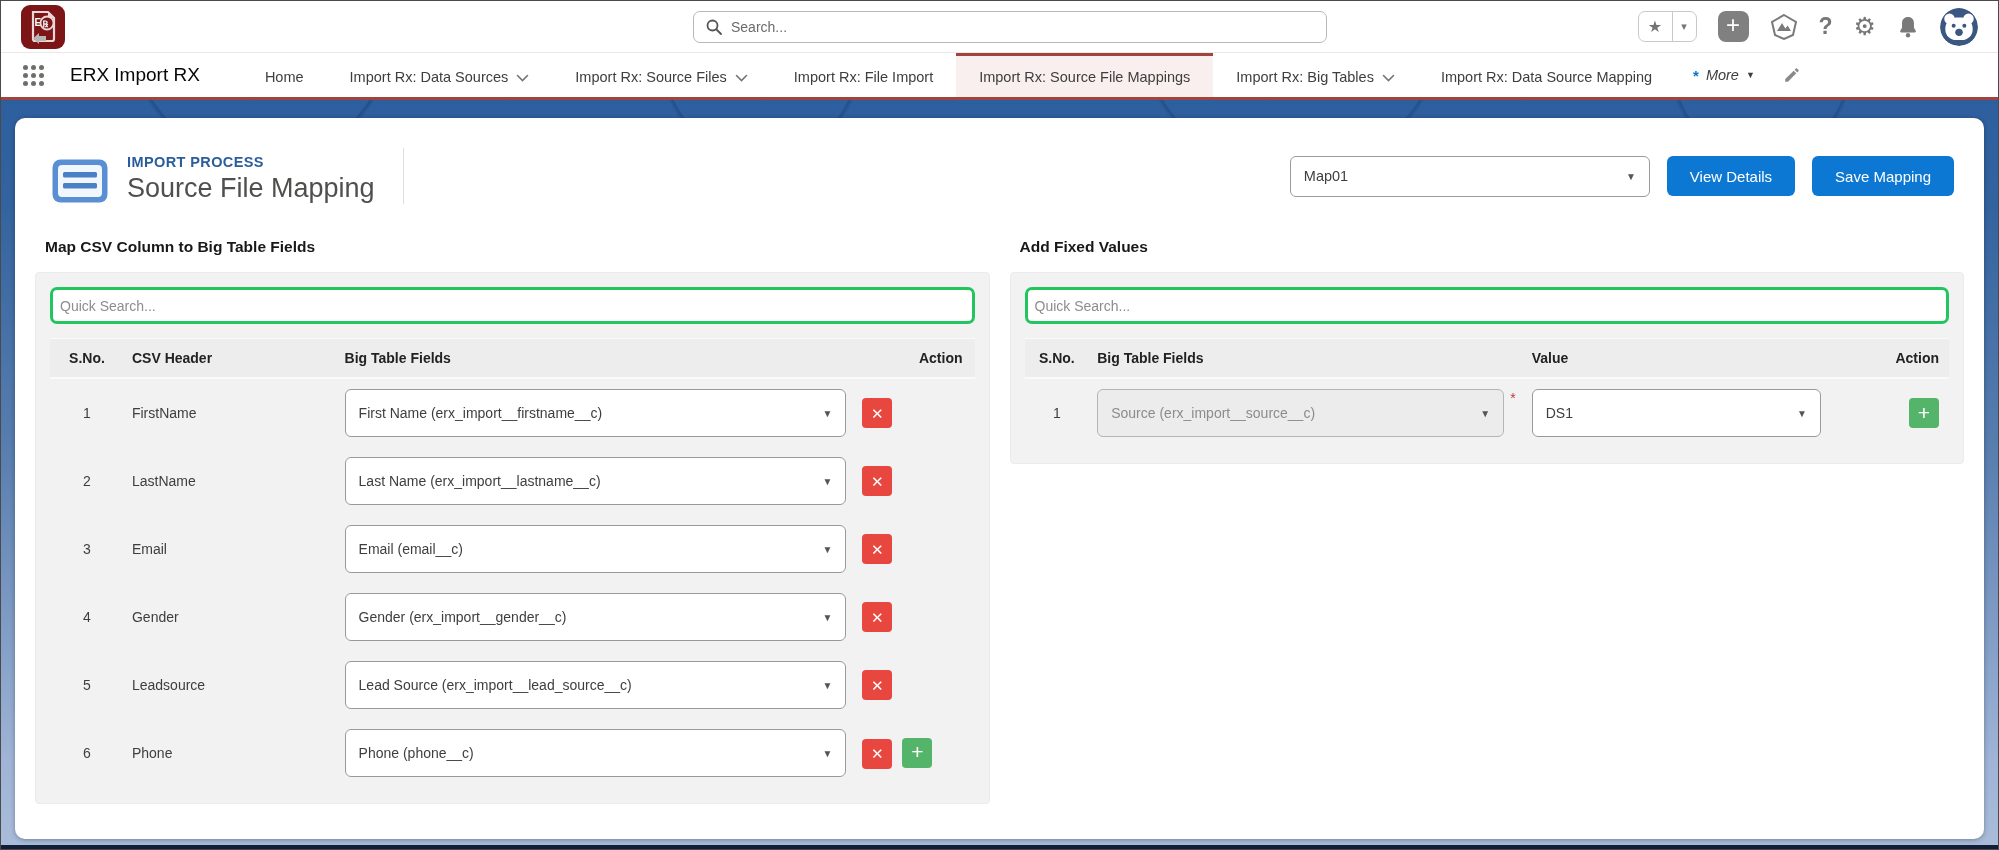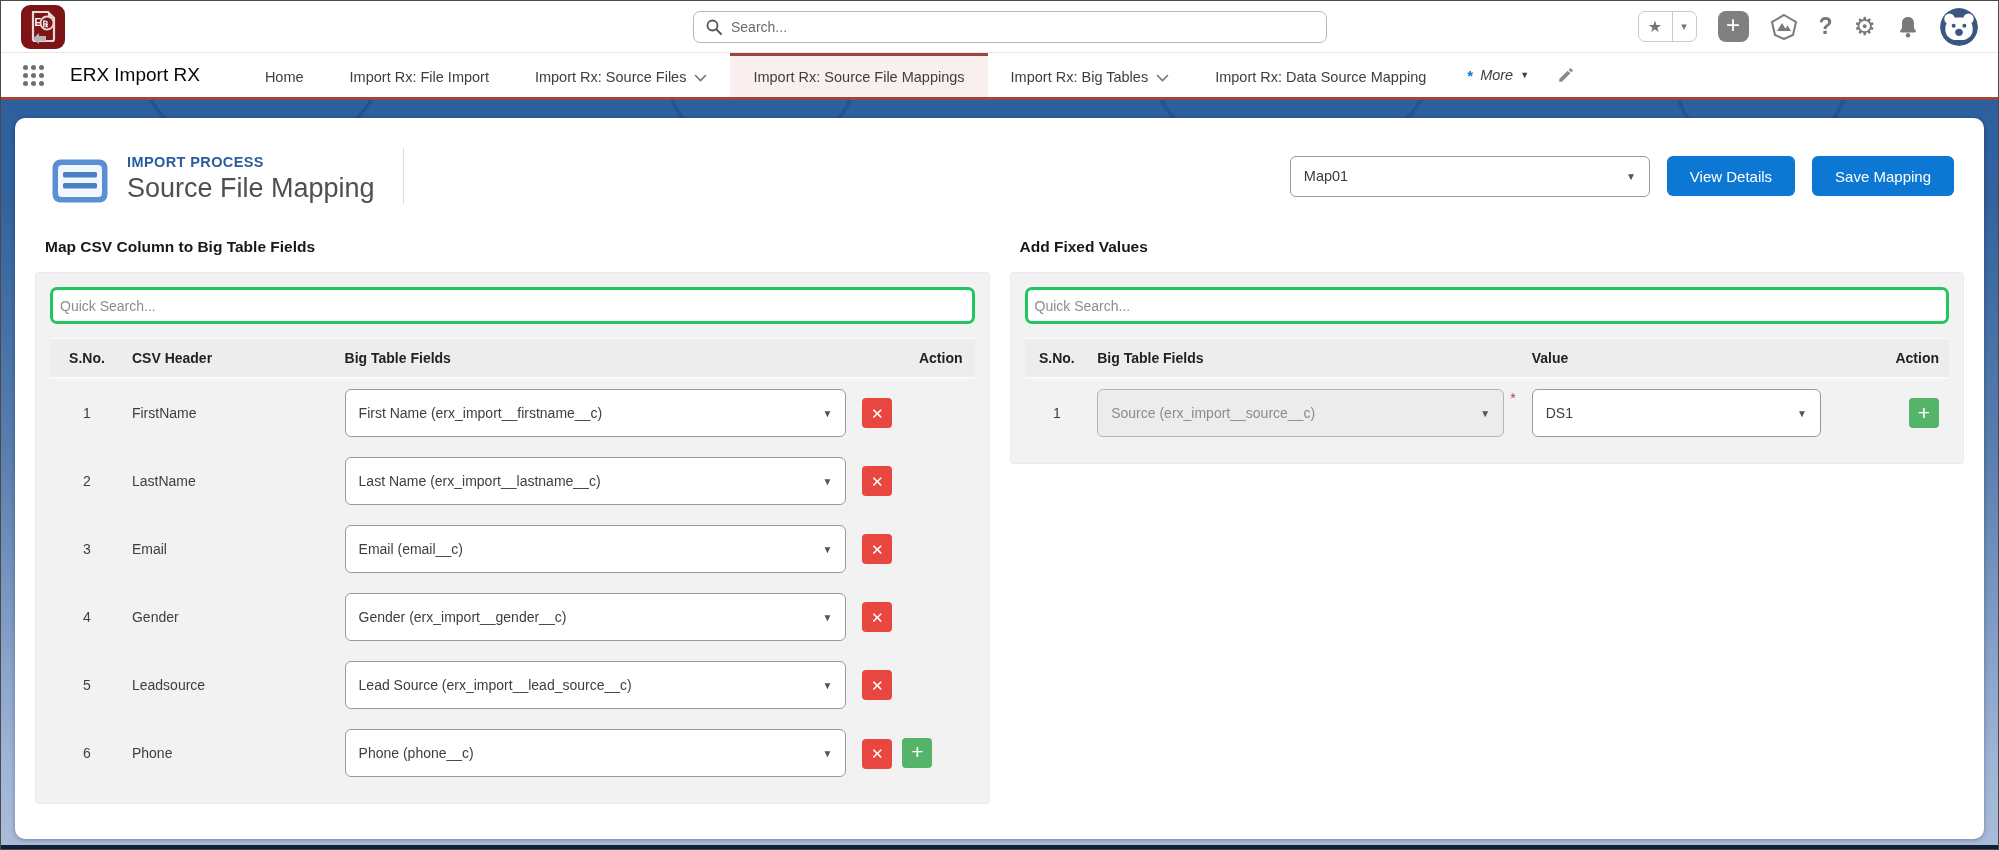--- a/index.html
+++ b/index.html
@@ -173,31 +173,37 @@
         <i></i>
     </div>
     <div class="app-name">ERX Import RX</div>
     <div class="tabs">
 
         <div class="tab">
           <span>Home</span>
 
         </div>
 
-
-        <div class="tab">
-          <span>Import Rx: File Import</span>
-
+        <div class="tab">
+          <span>Import Rx: Data Sources</span>
+          <svg width="13" height="8" viewBox="0 0 13 8">
+            <path d="M1.5 1.5 L6.5 6.5 L11.5 1.5" fill="none" stroke="#747474" stroke-width="1.6" stroke-linecap="round"></path>
+          </svg>
         </div>
 
         <div class="tab">
           <span>Import Rx: Source Files</span>
           <svg width="13" height="8" viewBox="0 0 13 8">
             <path d="M1.5 1.5 L6.5 6.5 L11.5 1.5" fill="none" stroke="#747474" stroke-width="1.6" stroke-linecap="round"></path>
           </svg>
+        </div>
+
+        <div class="tab">
+          <span>Import Rx: File Import</span>
+
         </div>
 
         <div class="tab active">
           <span>Import Rx: Source File Mappings</span>
 
         </div>
 
         <div class="tab">
           <span>Import Rx: Big Tables</span>
           <svg width="13" height="8" viewBox="0 0 13 8">

